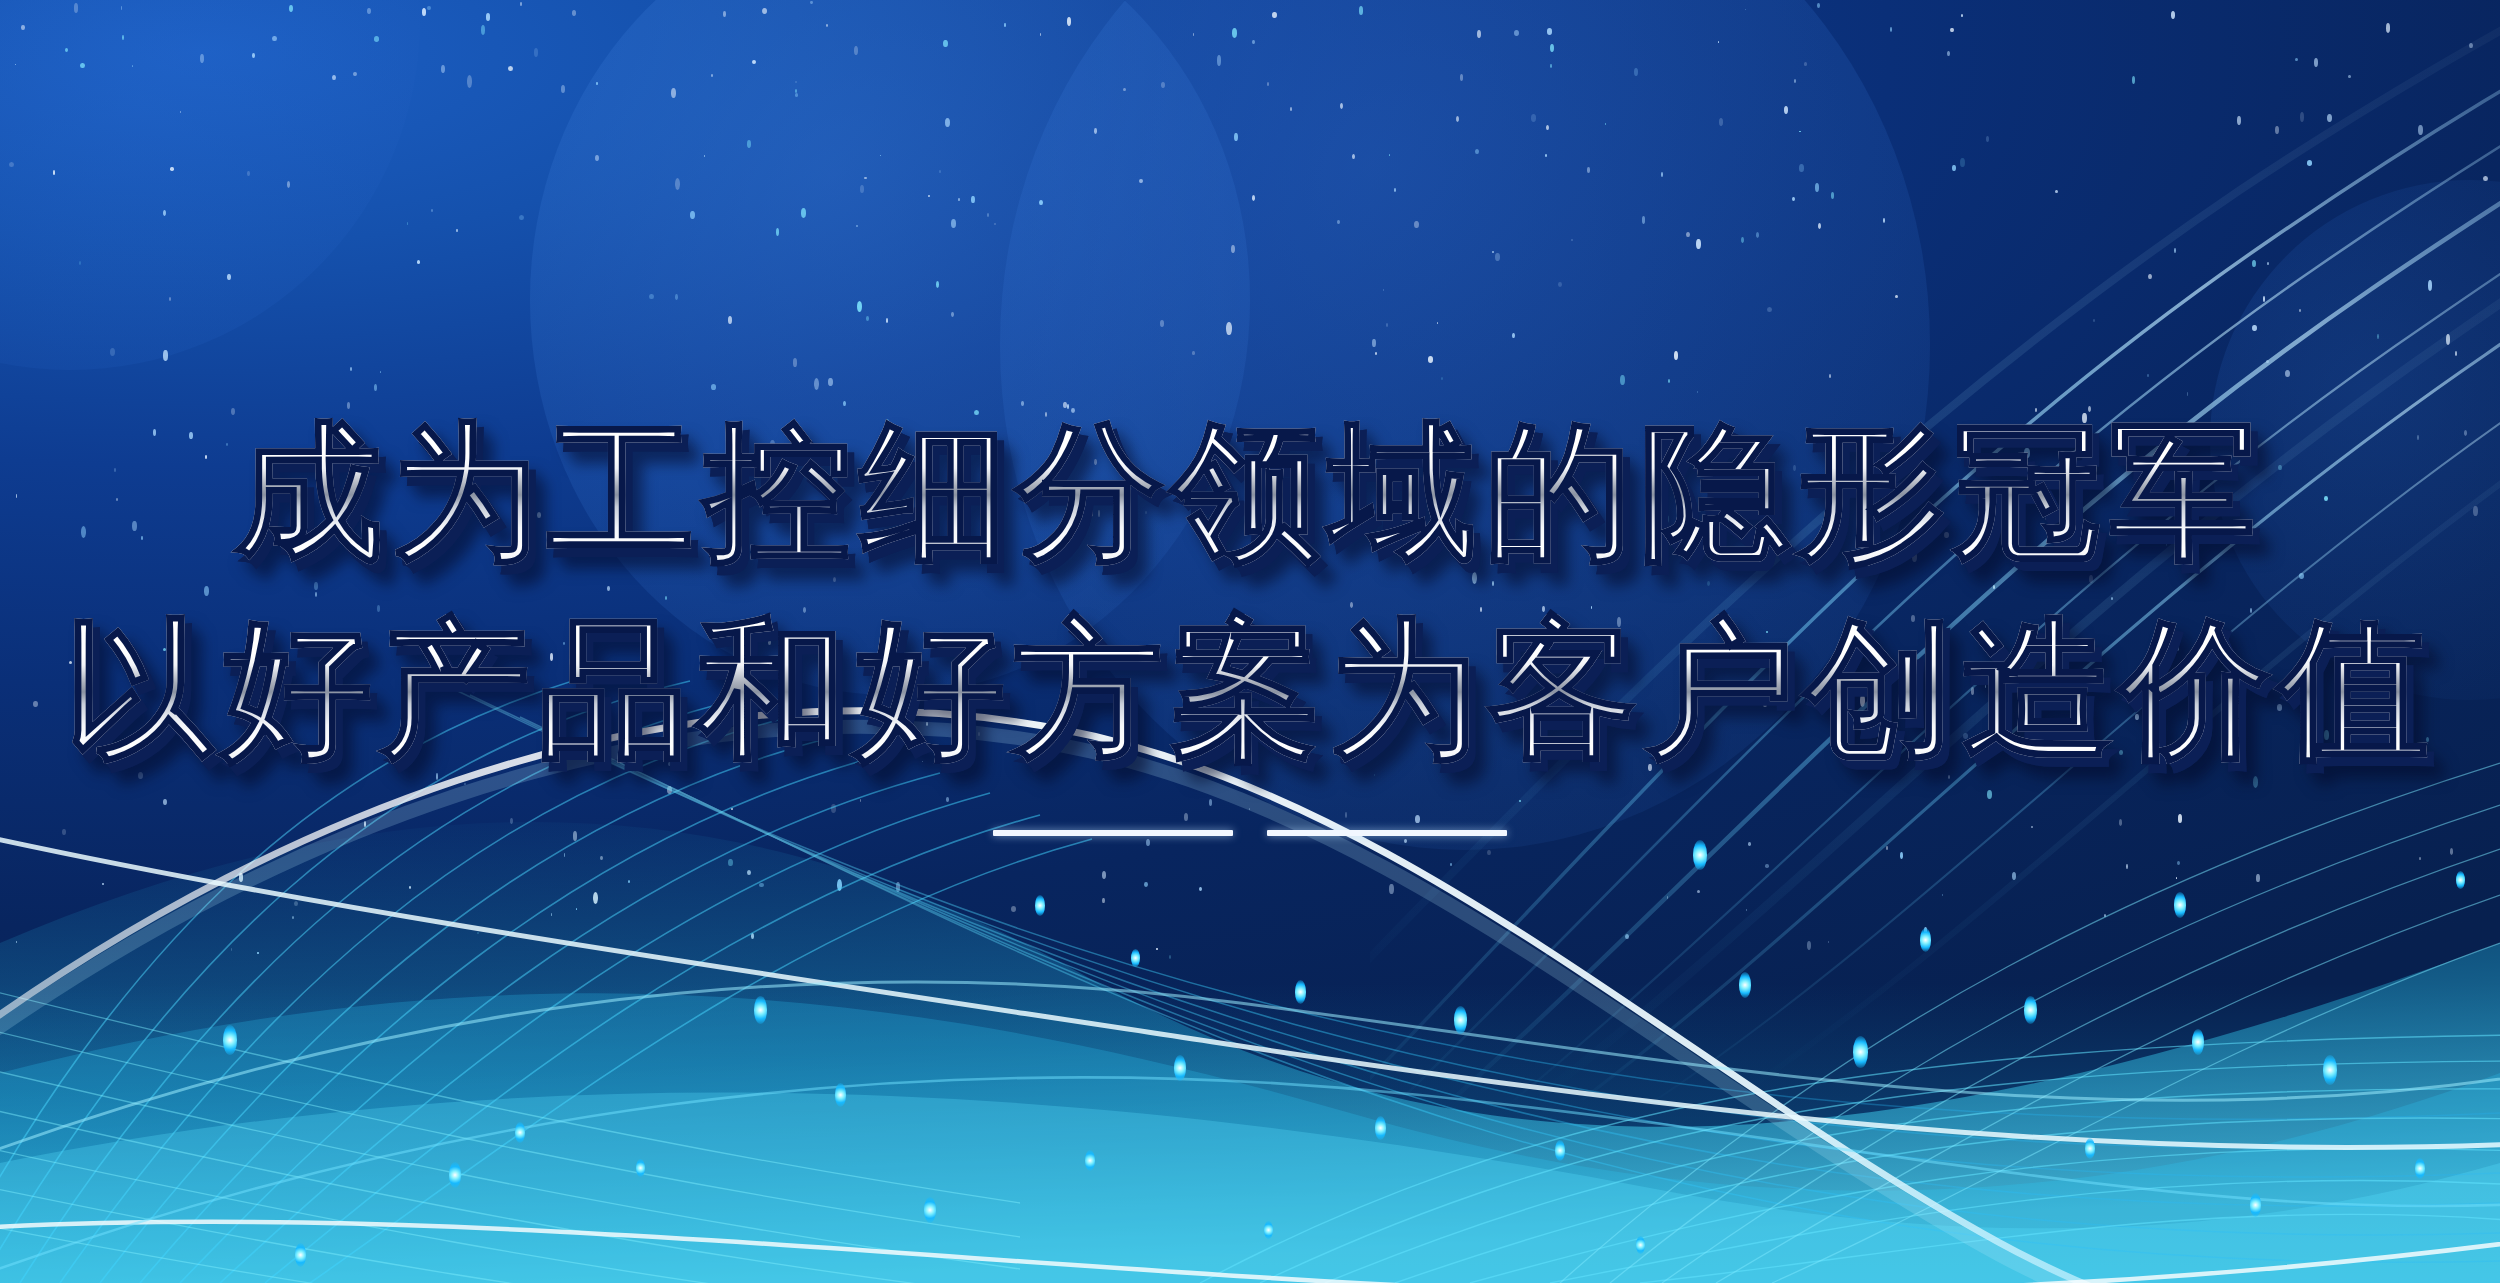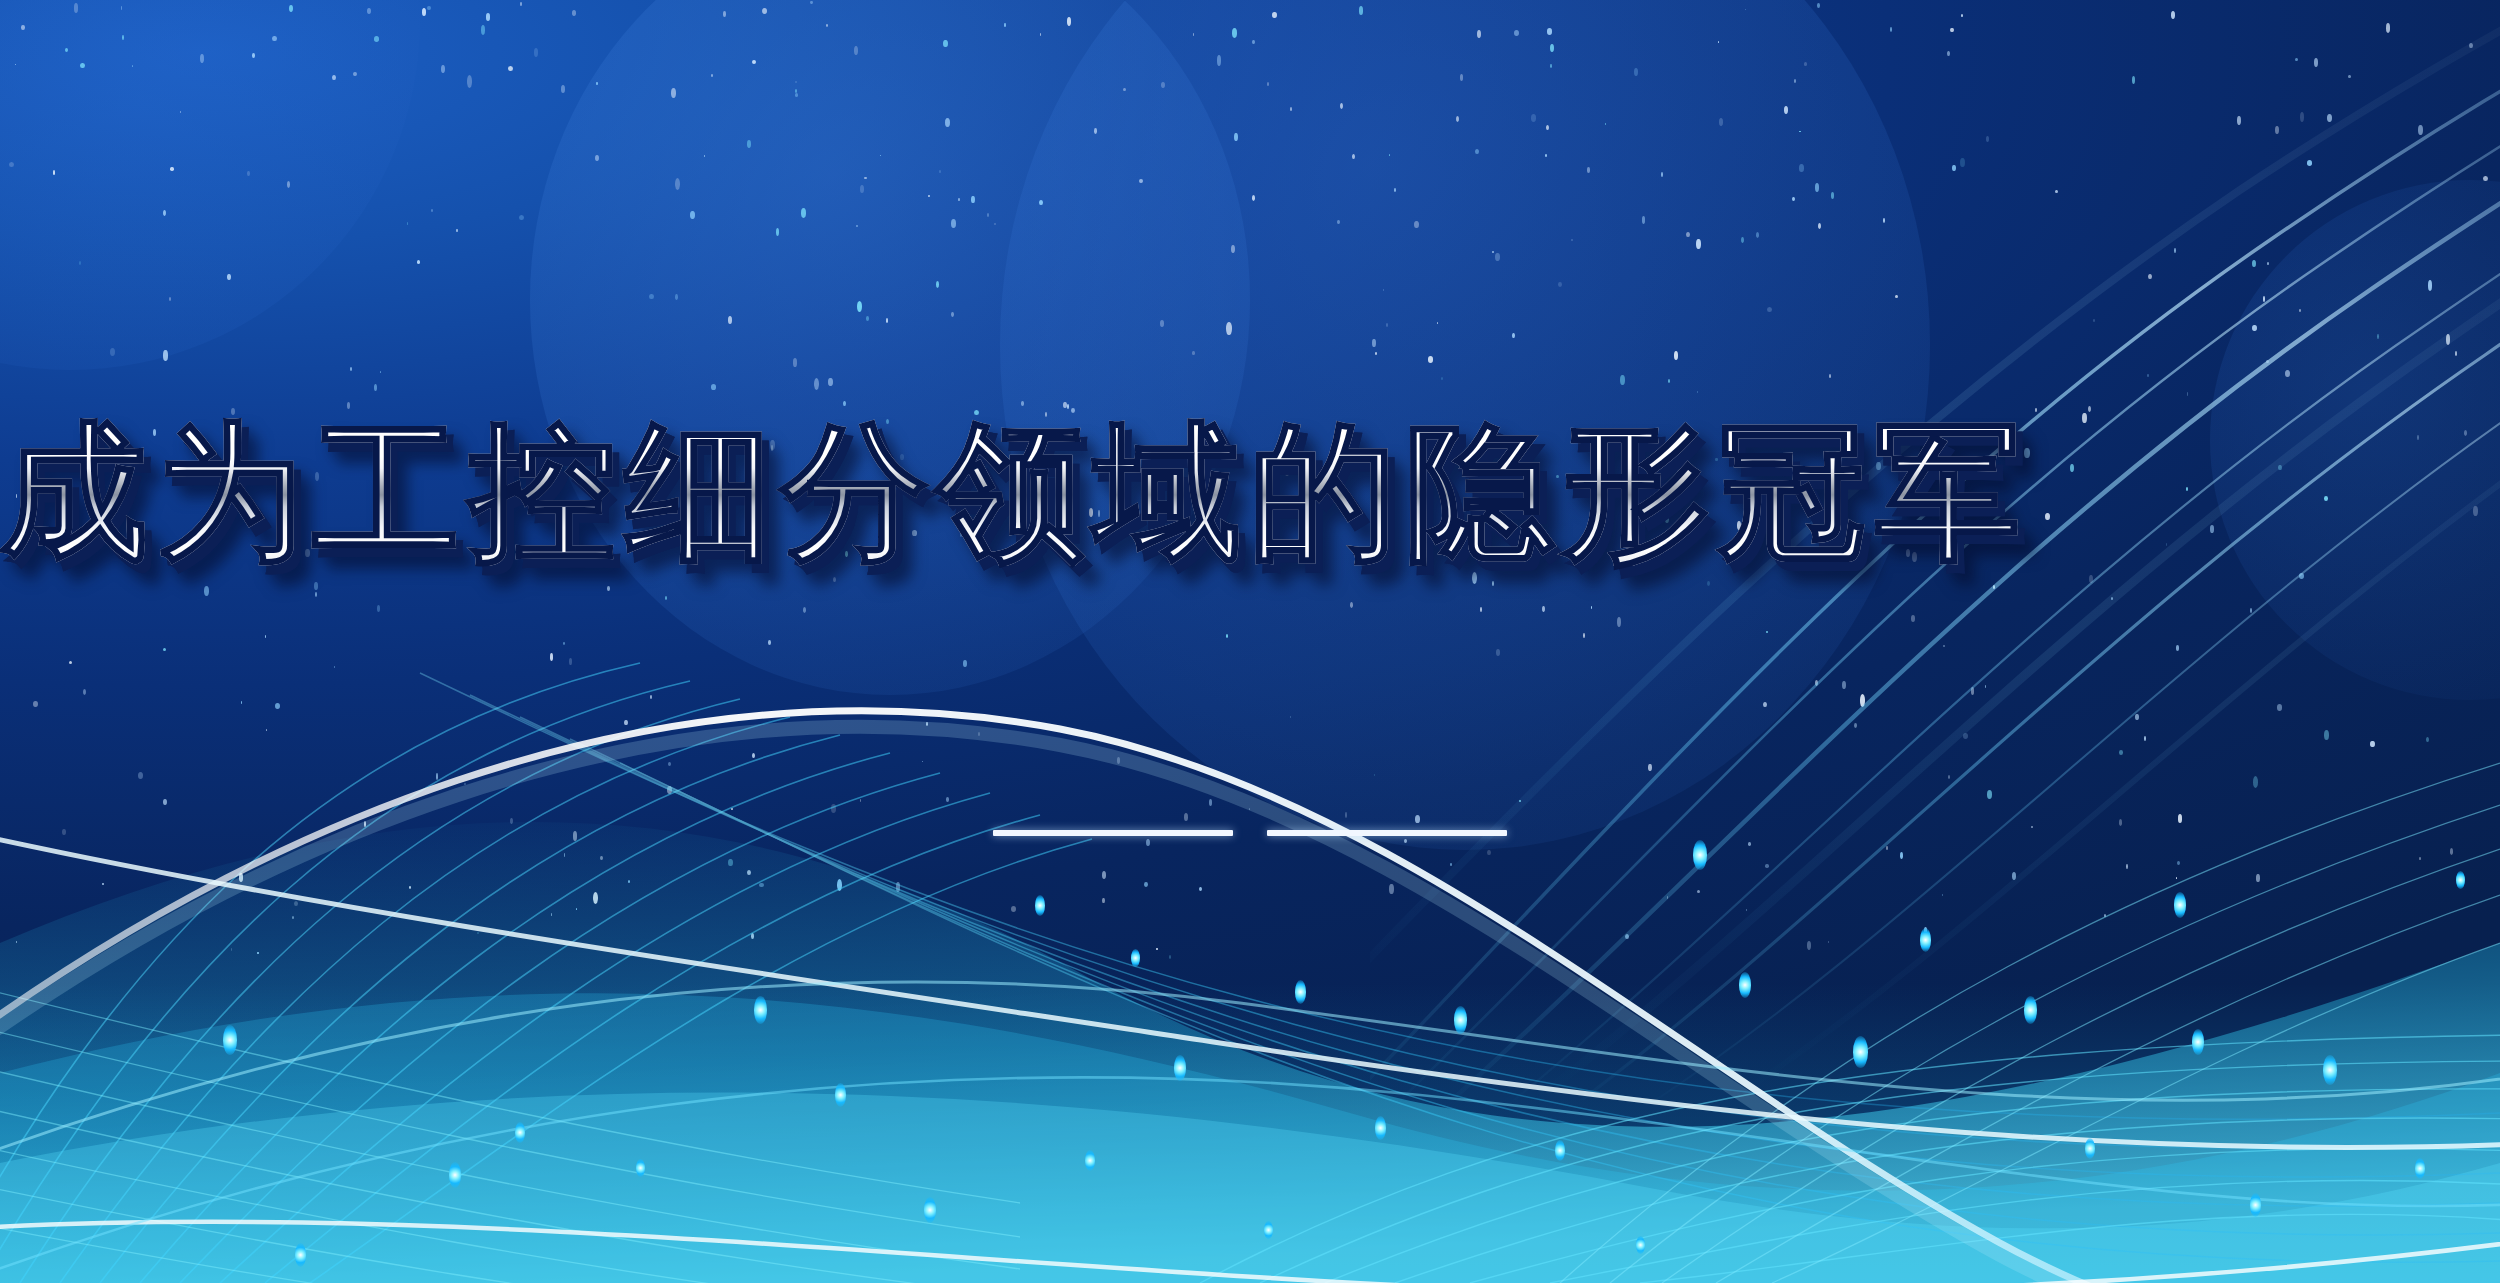--- a/index.html
+++ b/index.html
@@ -36,21 +36,21 @@
     background:linear-gradient(to top, rgba(34,220,255,.42), rgba(30,190,250,.20) 45%, rgba(20,140,230,0) 100%);}
 
   
   .node{position:absolute;border-radius:50%;pointer-events:none;
     background:radial-gradient(circle, #ffffff 0%, #7ff0ff 28%, #17b9ff 58%, rgba(10,130,230,0) 100%);}
 
   
   #content{position:absolute;left:0;top:0;width:2500px;height:1283px;}
 
   .headline{
-    position:absolute;width:100%;text-align:left;
+    position:absolute;width:100%;text-align:center;
     font-weight:900;letter-spacing:.055em;white-space:nowrap;
     -webkit-text-stroke:2px #07184a;
     background-image:linear-gradient(to bottom,
         #ffffff 0%, #ffffff 26%, #f2f4f8 34%,
         #a8aeba 46%, #8b93a2 52%, #c9cfda 60%,
         #f4f6fa 74%, #ffffff 88%, #e9ecf2 100%);
     -webkit-background-clip:text;background-clip:text;color:transparent;
     filter:drop-shadow(7px 9px 0 #0b1f56) drop-shadow(10px 12px 7px rgba(2,10,40,.55));
   }
   #line1{top:418px;font-size:148px;line-height:1.0;}
@@ -654,20 +654,21 @@
       <span class="node" style="left:2415px;top:1157.5px;width:10px;height:21px;"></span>
       <span class="node" style="left:1035px;top:894.5px;width:10px;height:21px;"></span>
       <span class="node" style="left:1130.5px;top:948.55px;width:9px;height:18.900000000000002px;"></span>
       <span class="node" style="left:1294.5px;top:980.45px;width:11px;height:23.1px;"></span>
       <span class="node" style="left:2455.5px;top:870.55px;width:9px;height:18.900000000000002px;"></span>
       <span class="node" style="left:2192px;top:1029.4px;width:12px;height:25.200000000000003px;"></span>
     </div>
 
   <div id="content">
     <div class="headline" id="line1">成为工控细分领域的隐形冠军</div>
+    <div class="headline" id="line2">以好产品和好方案为客户创造价值</div>
 
     <div id="subwrap">
       <div class="rule"></div>
       <div class="rule"></div>
     </div>
   </div>
 
 </div>
 
 </body></html>

